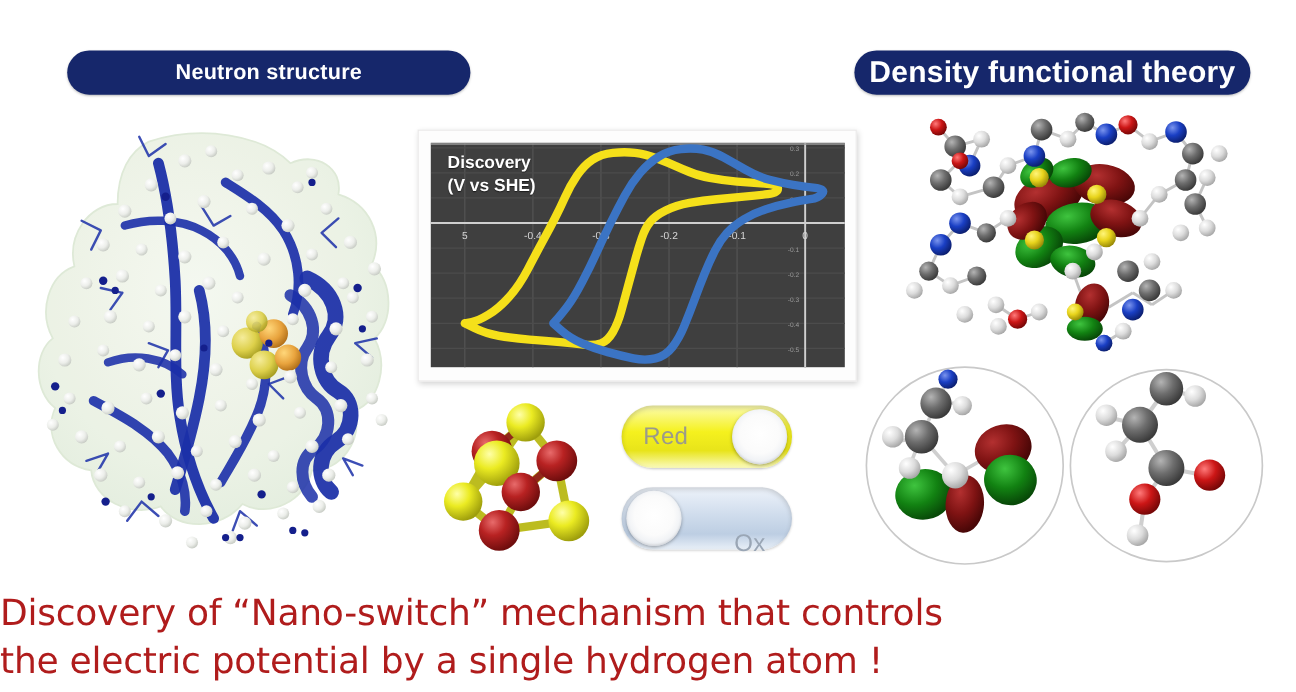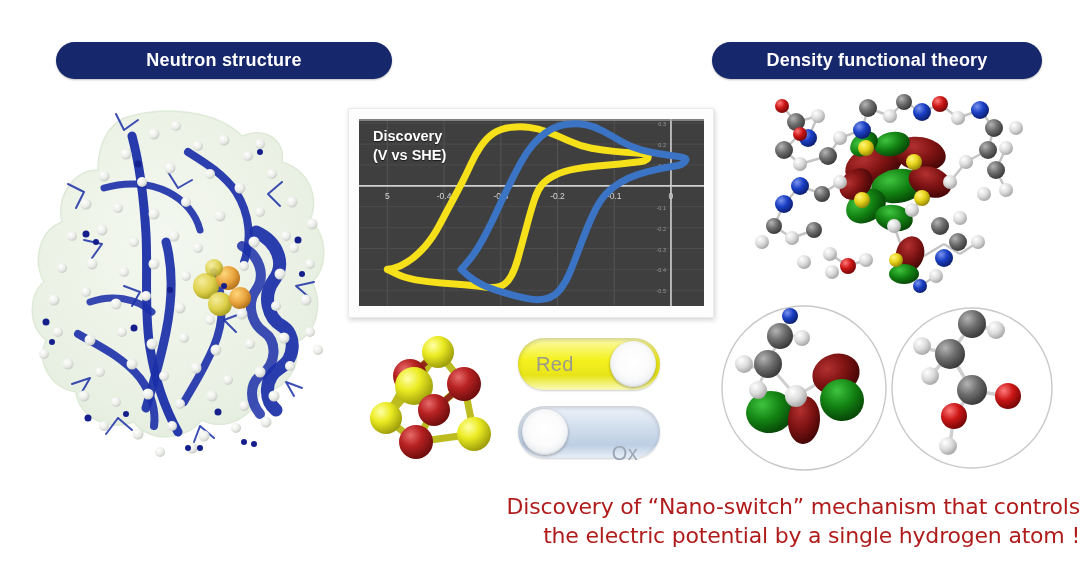--- a/index.html
+++ b/index.html
@@ -5,21 +5,21 @@
   html,body{margin:0;padding:0;background:#fff;}
   body{width:1080px;height:577px;position:relative;overflow:hidden;
        font-family:"Liberation Sans",sans-serif;background:#ffffff;}
   .canvas{position:absolute;inset:0;width:1080px;height:577px;background:#fff;}
 
   
   .badge{position:absolute;display:flex;align-items:center;justify-content:center;
          background:#16276b;border-radius:22px;color:#fff;font-weight:bold;
          letter-spacing:.2px;box-shadow:0 1px 2px rgba(0,0,0,.25);}
   #badge-neutron{left:56px;top:42px;width:336px;height:37px;font-size:18px;}
-  #badge-dft{left:712px;top:42px;width:330px;height:37px;font-size:18px;}
+  #badge-dft{left:712px;top:42px;width:330px;height:37px;font-size:25px;}
 
   
   #protein{position:absolute;left:28px;top:96px;width:330px;height:392px;}
   #protein svg{display:block;}
 
   
   #cvplot{position:absolute;left:348px;top:108px;width:366px;height:210px;
           background:#fdfdfd;border:1px solid #eceaea;
           box-shadow:1px 2px 5px rgba(0,0,0,.18);padding:10px 9px 11px 10px;
           box-sizing:border-box;}
@@ -51,22 +51,22 @@
   #toggle-red .knob{right:4px;}
   #toggle-ox .knob{left:4px;}
 
   
   #dft{position:absolute;left:744px;top:86px;width:318px;height:212px;}
   
   #circ-left{position:absolute;left:718px;top:302px;width:172px;height:172px;}
   #circ-right{position:absolute;left:888px;top:302px;width:172px;height:172px;}
 
   
-  #caption{position:absolute;left:0;right:0;top:492px;text-align:right;
-           color:#b01c1c;font-size:22px;line-height:1.33;font-weight:normal;
+  #caption{position:absolute;left:0;right:0;top:492px;text-align:left;
+           color:#b01c1c;font-size:30px;line-height:1.33;font-weight:normal;
            font-family:"DejaVu Sans",sans-serif;letter-spacing:-.2px;white-space:pre-line;}
 </style>
 </head>
 <body>
 
 <div class="canvas">
 
   <div class="badge" id="badge-neutron">Neutron structure</div>
   <div class="badge" id="badge-dft">Density functional theory</div>
 

